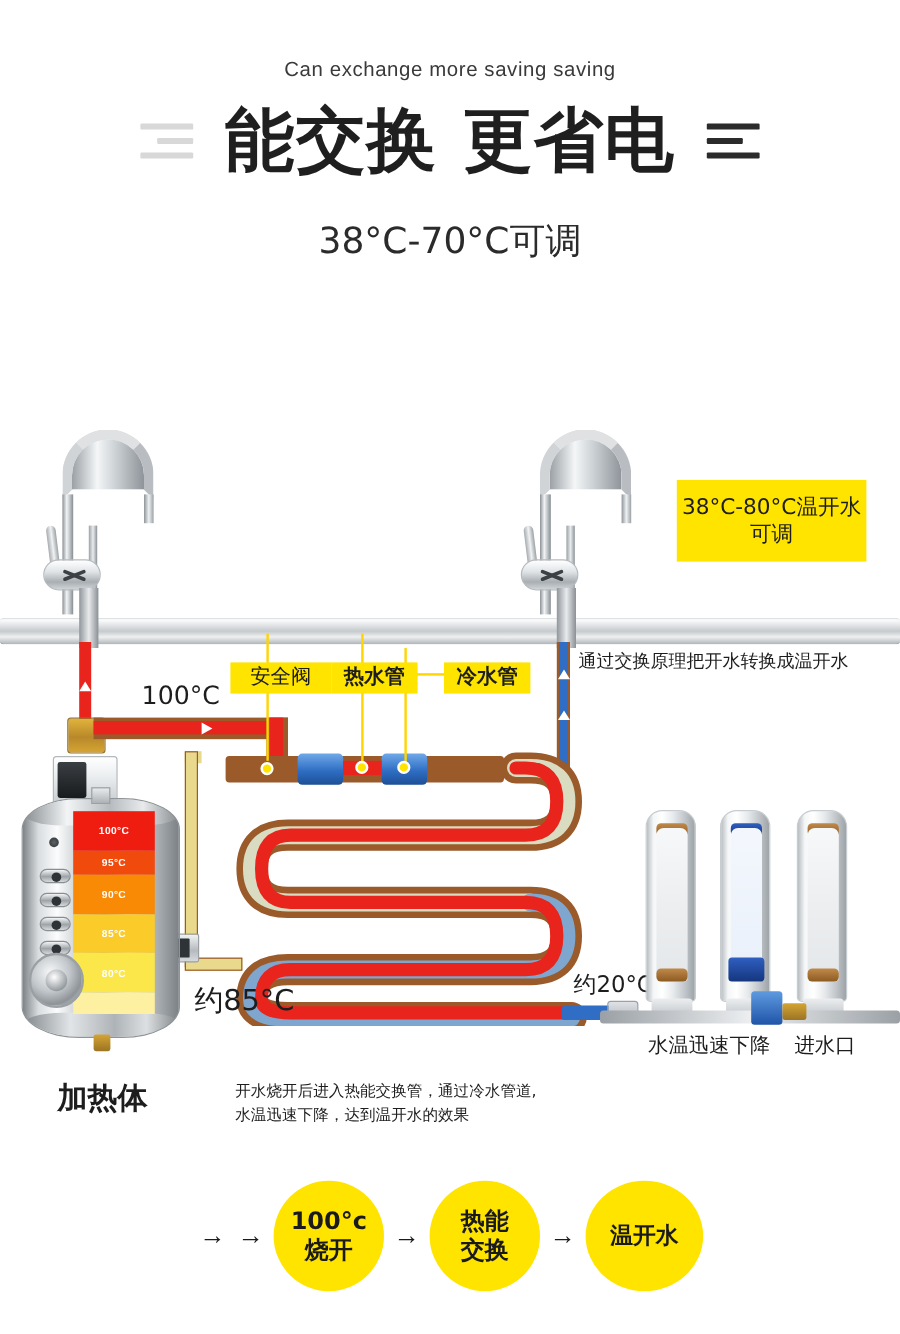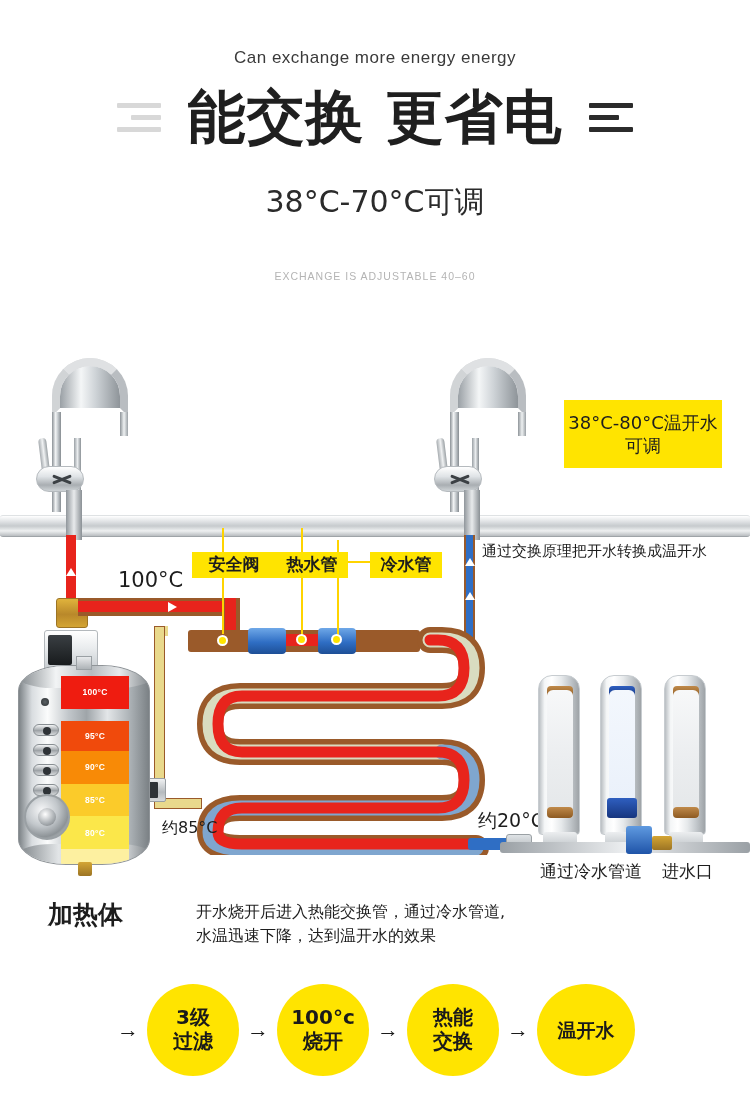--- a/index.html
+++ b/index.html
@@ -230,21 +230,21 @@
     font-family:"DejaVu Sans","Liberation Sans",sans-serif;
   }
   .fnode.wide{ width:98px; font-size:19px; }
   .farrow{ font-size:22px; color:#1a1a1a; width:26px; text-align:center; }
 </style>
 </head>
 <body>
 
 <div id="page">
 
-  <div class="eng-top">Can exchange more energy energy</div>
+  <div class="eng-top">Can exchange more saving saving</div>
 
   <div class="title-row">
     <div class="deco left">
       <span></span>
         <span></span>
         <span></span>
     </div>
     <div class="main-title">
       <span>能交换</span><span>&nbsp;</span><span class="hl"><span>更省电</span></span>
     </div>
@@ -253,21 +253,20 @@
         <span></span>
         <span></span>
     </div>
   </div>
 
   <div class="sub-cn">
     <div>38°C-70°C可调</div>
   </div>
 
   <div class="sub-en">
-    <div>EXCHANGE IS ADJUSTABLE 40–60</div>
   </div>
 
   <div id="diagram">
 
     <div class="rail"></div>
 
     <div class="faucet" style="left:30px; top:20px;">
       <div class="fc-spout"></div>
       <div class="fc-spout-in"></div>
       <div class="fc-down"></div>
@@ -337,21 +336,21 @@
     <div class="dot" style="left:217px; top:305px;"></div>
 
     <div class="leader" style="left:301px; top:198px; height:110px;"></div>
     <div class="dot" style="left:296px; top:304px;"></div>
 
     <div class="leader" style="left:337px; top:210px; height:98px;"></div>
     <div class="dot" style="left:331px; top:304px;"></div>
     <div style="position:absolute;left:378px;top:232px;width:14px;height:2px;background:#ffd400;"></div>
     <div style="position:absolute;left:337px;top:231px;width:42px;height:2px;background:#ffd400;"></div>
 
-    <div class="ybox" style="left:192px; top:222px; width:84px; height:26px; font-size:17px; font-weight:bold;">安全阀</div>
+    <div class="ybox" style="left:192px; top:222px; width:84px; height:26px; font-size:17px; font-weight:normal;">安全阀</div>
     <div class="ybox" style="left:276px; top:222px; width:72px; height:26px; font-size:17px; font-weight:bold;">热水管</div>
     <div class="ybox" style="left:370px; top:222px; width:72px; height:26px; font-size:17px; font-weight:bold;">冷水管</div>
 
     <svg style="position:absolute; left:180px; top:290px; width:310px; height:235px;" viewBox="0 0 310 235">
 
       <path d="M250 20 L262 20 Q292 20 292 48 Q292 76 262 76 L60 76
                Q30 76 30 104 Q30 132 60 132 L262 132
                Q292 132 292 160 Q292 188 262 188 L60 188
                Q30 188 30 212 Q30 228 60 228 L296 228" fill="none" stroke="#9a5a2a" stroke-width="26" stroke-linecap="round"></path>
 
@@ -378,21 +377,21 @@
                 background:linear-gradient(180deg,#f0f2f3,#b5babe 60%,#d7dadc);border:1px solid #9aa0a4;"></div>
     <div style="position:absolute;left:144px;top:452px;width:14px;height:16px;background:#2e3337;border-radius:1px;"></div>
 
     <div class="tank">
       <div class="tank-cap-top"></div>
       <div class="tank-cap-bot"></div>
       <div class="tank-grad" id="tank-scale">
           <div class="tg" style="height: 32.7928px; background: rgb(239, 28, 16);">
             <span>100°C</span>
           </div>
-          <div class="tg" style="height: 30px; background: rgb(240, 74, 12); margin-top: 12px;">
+          <div class="tg" style="height: 20px; background: rgb(240, 74, 12);">
             <span>95°C</span>
           </div>
           <div class="tg" style="height: 32.7928px; background: rgb(248, 138, 6);">
             <span>90°C</span>
           </div>
           <div class="tg" style="height: 32.7928px; background: rgb(251, 203, 42);">
             <span>85°C</span>
           </div>
           <div class="tg" style="height: 32.7928px; background: rgb(251, 231, 74);">
             <span>80°C</span>
@@ -409,21 +408,21 @@
     </div>
 
     <div style="position:absolute;left:78px;top:532px;width:14px;height:14px;
                 background:linear-gradient(180deg,#d4a534,#9c7424);border-radius:2px;"></div>
 
     <div style="position:absolute;left:76px;top:326px;width:16px;height:14px;
                 background:linear-gradient(180deg,#e8eaec,#aeb3b7);border:1px solid #9aa0a4;"></div>
 
     <div class="lbl-black" style="left:48px; top:568px; font-size:25px; font-weight:bold;">加热体</div>
 
-    <div class="lbl-black" style="left:162px; top:488px; font-size:16px;">约85°C</div>
+    <div class="lbl-black" style="left:162px; top:488px; font-size:24px;">约85°C</div>
     <div class="lbl-black" style="left:478px; top:478px; font-size:19px;">约20°C</div>
 
     <div class="filter" style="left:538px; top:345px;">
       <div class="filter-cap" style="top:10px;"></div>
       <div class="filter-core"></div>
       <div class="filter-cap" style="bottom:16px;"></div>
       <div class="filter-foot"></div>
     </div>
     <div class="filter" style="left:600px; top:345px;">
       <div style="position:absolute;left:8px;top:10px;width:26px;height:11px;border-radius:4px;
@@ -439,38 +438,32 @@
       <div class="filter-cap" style="bottom:16px;"></div>
       <div class="filter-foot"></div>
     </div>
 
     <div class="pipe pipe-silver" style="left:500px; top:512px; width:250px; height:11px; border-radius:3px;"></div>
     <div style="position:absolute;left:626px;top:496px;width:26px;height:28px;border-radius:3px;
                 background:linear-gradient(180deg,#5f9ae0,#1f54a8);"></div>
     <div style="position:absolute;left:652px;top:506px;width:20px;height:14px;border-radius:2px;
                 background:linear-gradient(180deg,#d4a534,#9c7424);"></div>
 
-    <div class="lbl-black" style="left:540px; top:530px; font-size:17px;">通过冷水管道</div>
+    <div class="lbl-black" style="left:540px; top:530px; font-size:17px;">水温迅速下降</div>
     <div class="lbl-black" style="left:662px; top:530px; font-size:17px;">进水口</div>
 
-    <div class="lbl-black" style="left:196px; top:570px; font-size:16px; line-height:1.5;">
+    <div class="lbl-black" style="left:196px; top:570px; font-size:13px; line-height:1.5;">
       <div>开水烧开后进入热能交换管，通过冷水管道,</div>
       <div>水温迅速下降，达到温开水的效果</div>
     </div>
 
   </div>
 
   <div id="flow">
       <div class="farrow">→</div>
-      <div class="fnode">
-        <div>
-          <div>3级</div>
-          <div>过滤</div>
-        </div>
-      </div>
       <div class="farrow">→</div>
       <div class="fnode">
         <div>
           <div>100°c</div>
           <div>烧开</div>
         </div>
       </div>
       <div class="farrow">→</div>
       <div class="fnode">
         <div>

